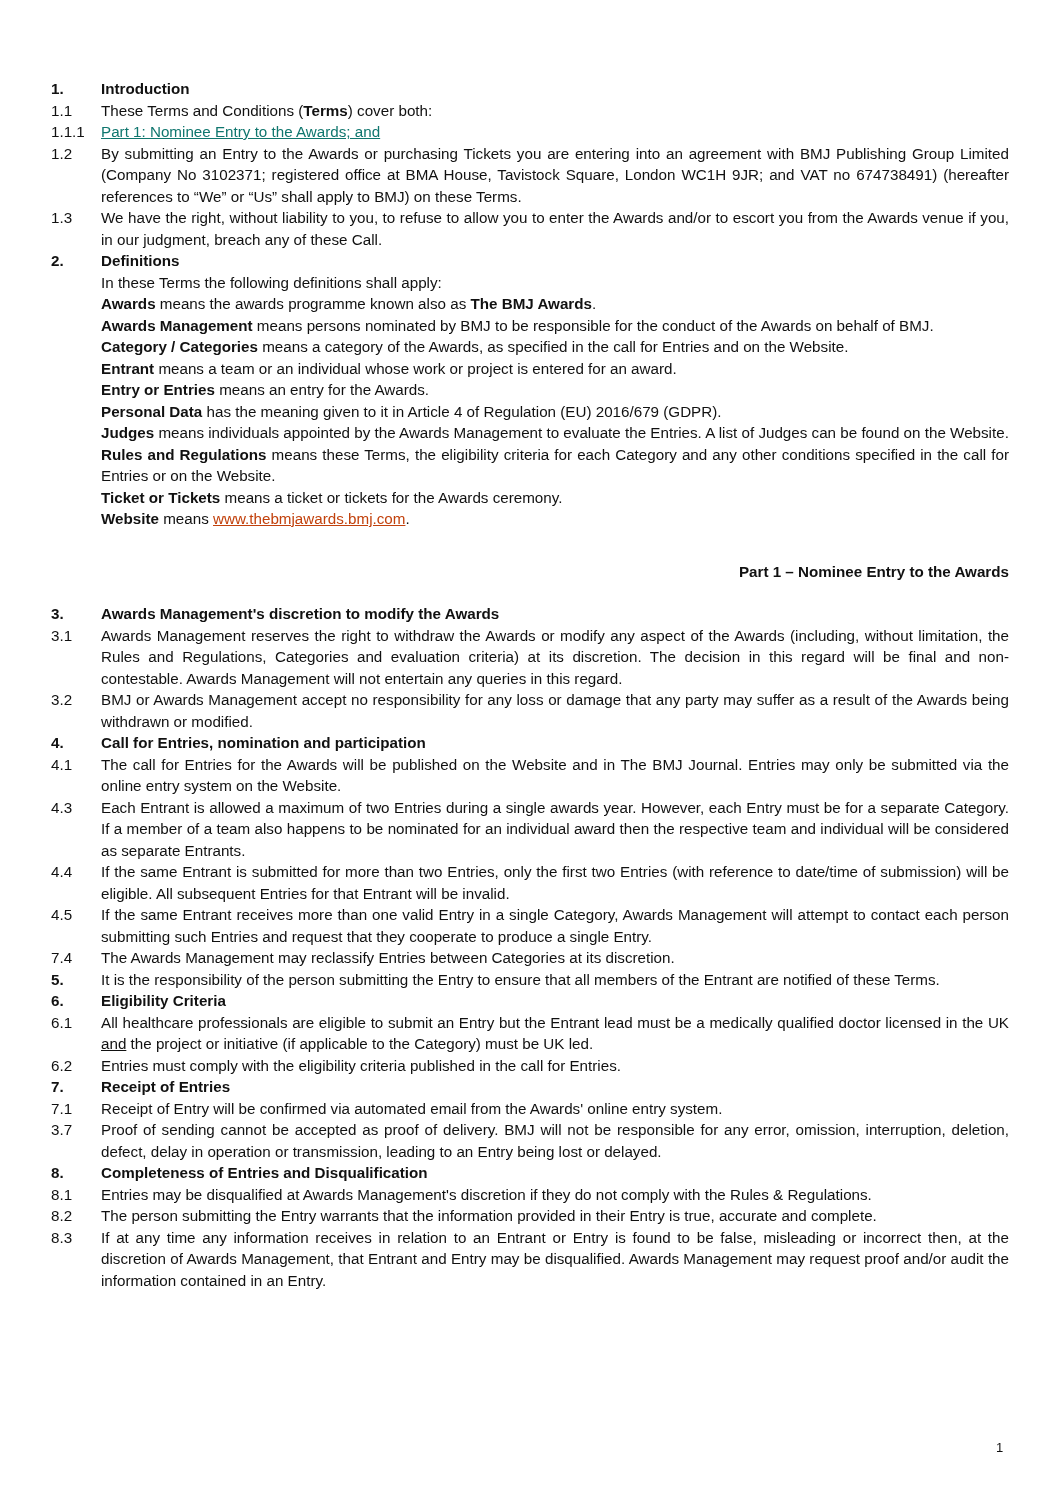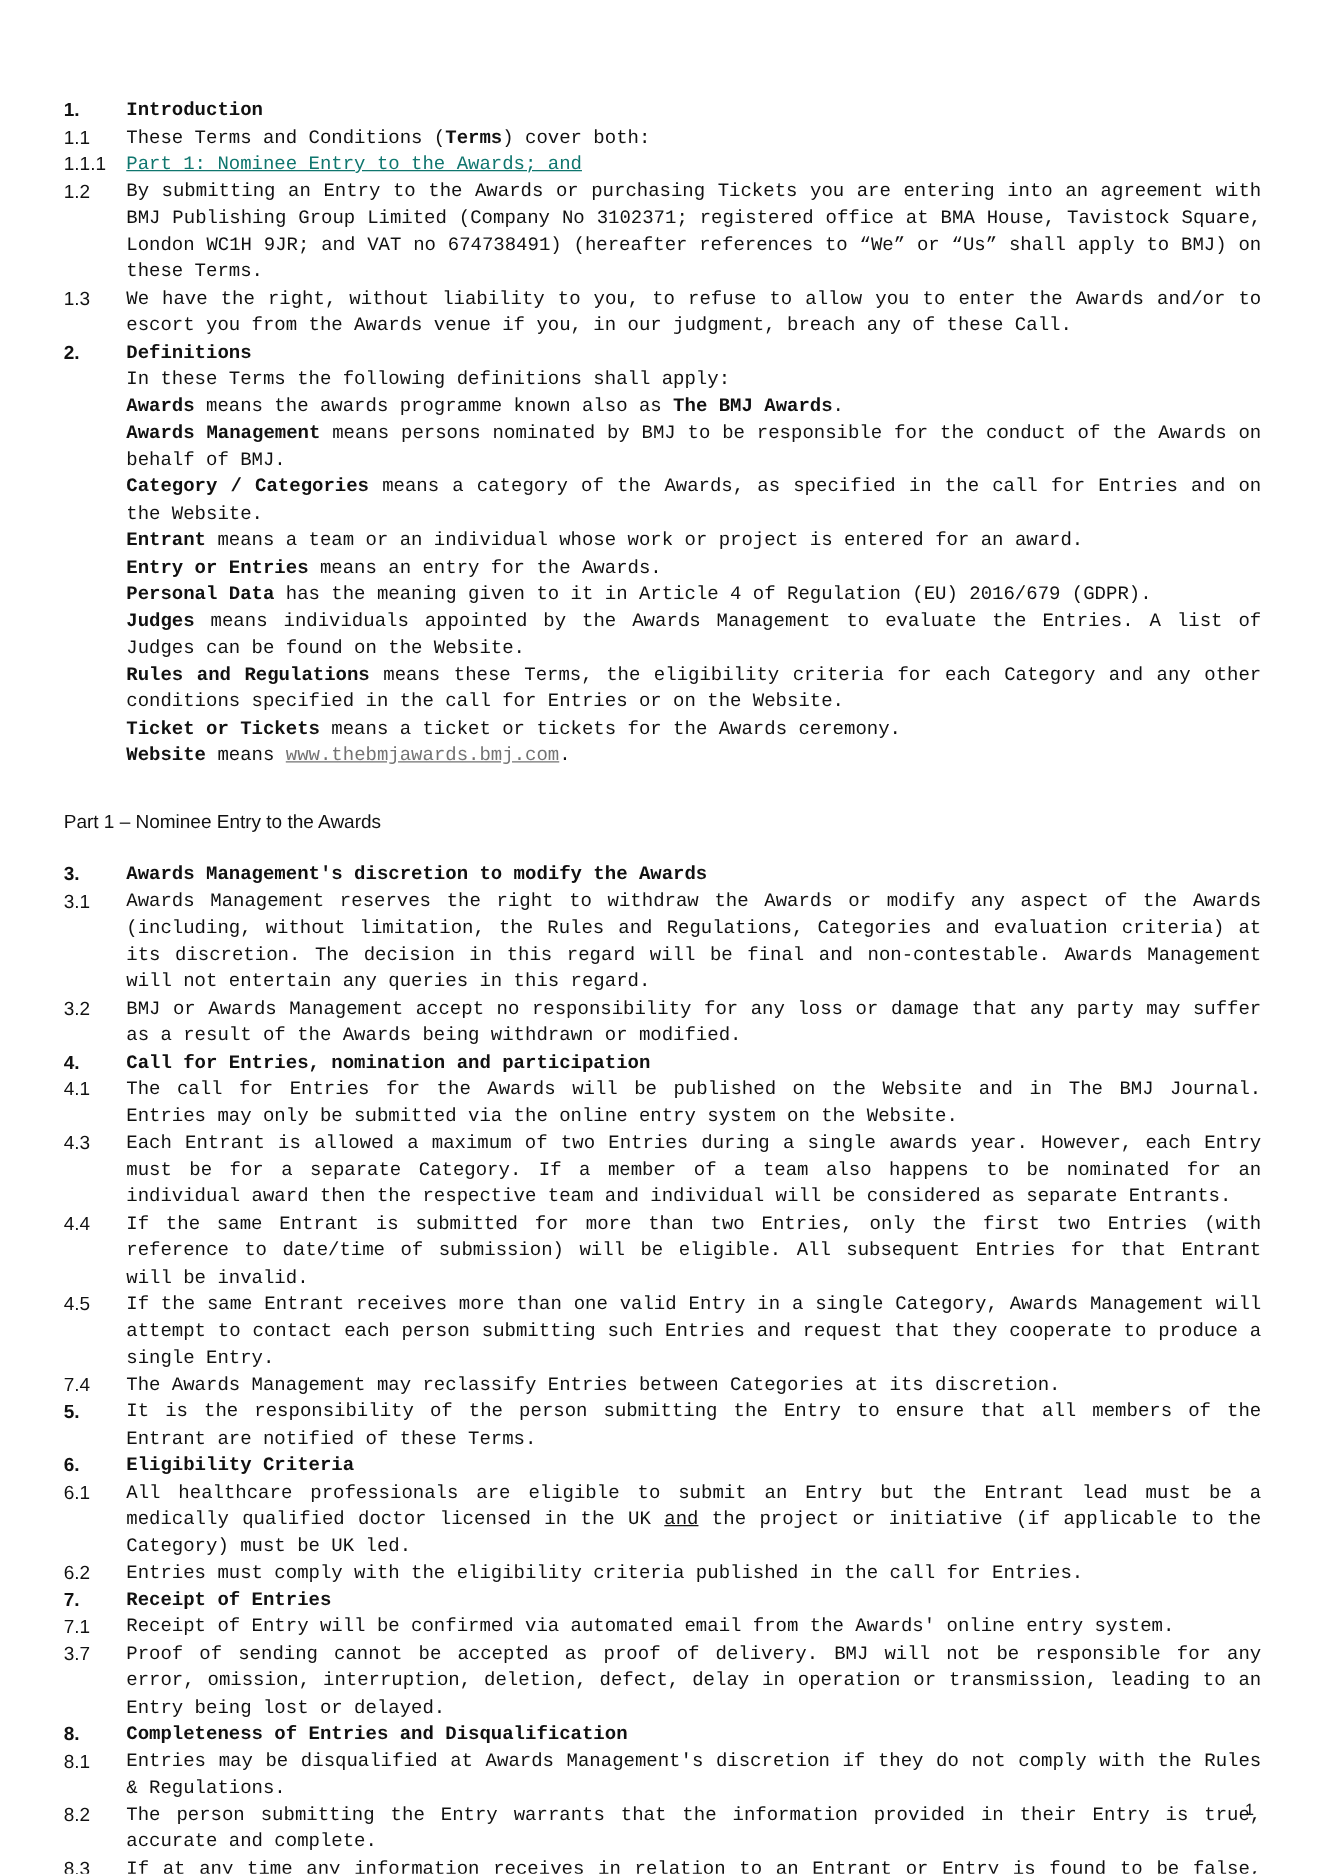--- a/index.html
+++ b/index.html
@@ -3,26 +3,26 @@
 <meta charset="utf-8">
 <style>
   html, body { margin: 0; padding: 0; background: #ffffff; }
   body { width: 1060px; height: 1499px; position: relative; overflow: hidden;
          font-family: "Liberation Sans", sans-serif; color: #111; }
   .page { position: absolute; left: 0; top: 0; width: 1060px; height: 1499px; }
   .doc { position: absolute; left: 51px; top: 78px; width: 958px;
          font-size: 15.2px; line-height: 21.5px; }
   .row { display: flex; }
   .num { width: 50px; flex: 0 0 50px; }
-  .txt { flex: 1; text-align: justify; font-family: Liberation Mono, monospace; }
+  .txt { flex: 1; text-align: justify; }
   .b { font-weight: bold; }
   .link { color: #0f766e; text-decoration: underline; }
-  .ulink { color: #737373; text-decoration: underline; }
+  .ulink { color: #c2410c; text-decoration: underline; }
   .und { text-decoration: underline; }
-  .center-heading { text-align: left; font-weight: normal; margin: 10px 0 21px 0; padding-left: 0; }
+  .center-heading { text-align: right; font-weight: bold; margin: 10px 0 21px 0; padding-left: 0; }
   .gap { height: 21px; }
   .page-num { position: absolute; left: 996px; top: 1440px; font-size: 13px; }
 </style>
 </head>
 <body>
 
 <div class="page">
   <div class="doc">
 
     <div class="row b">

